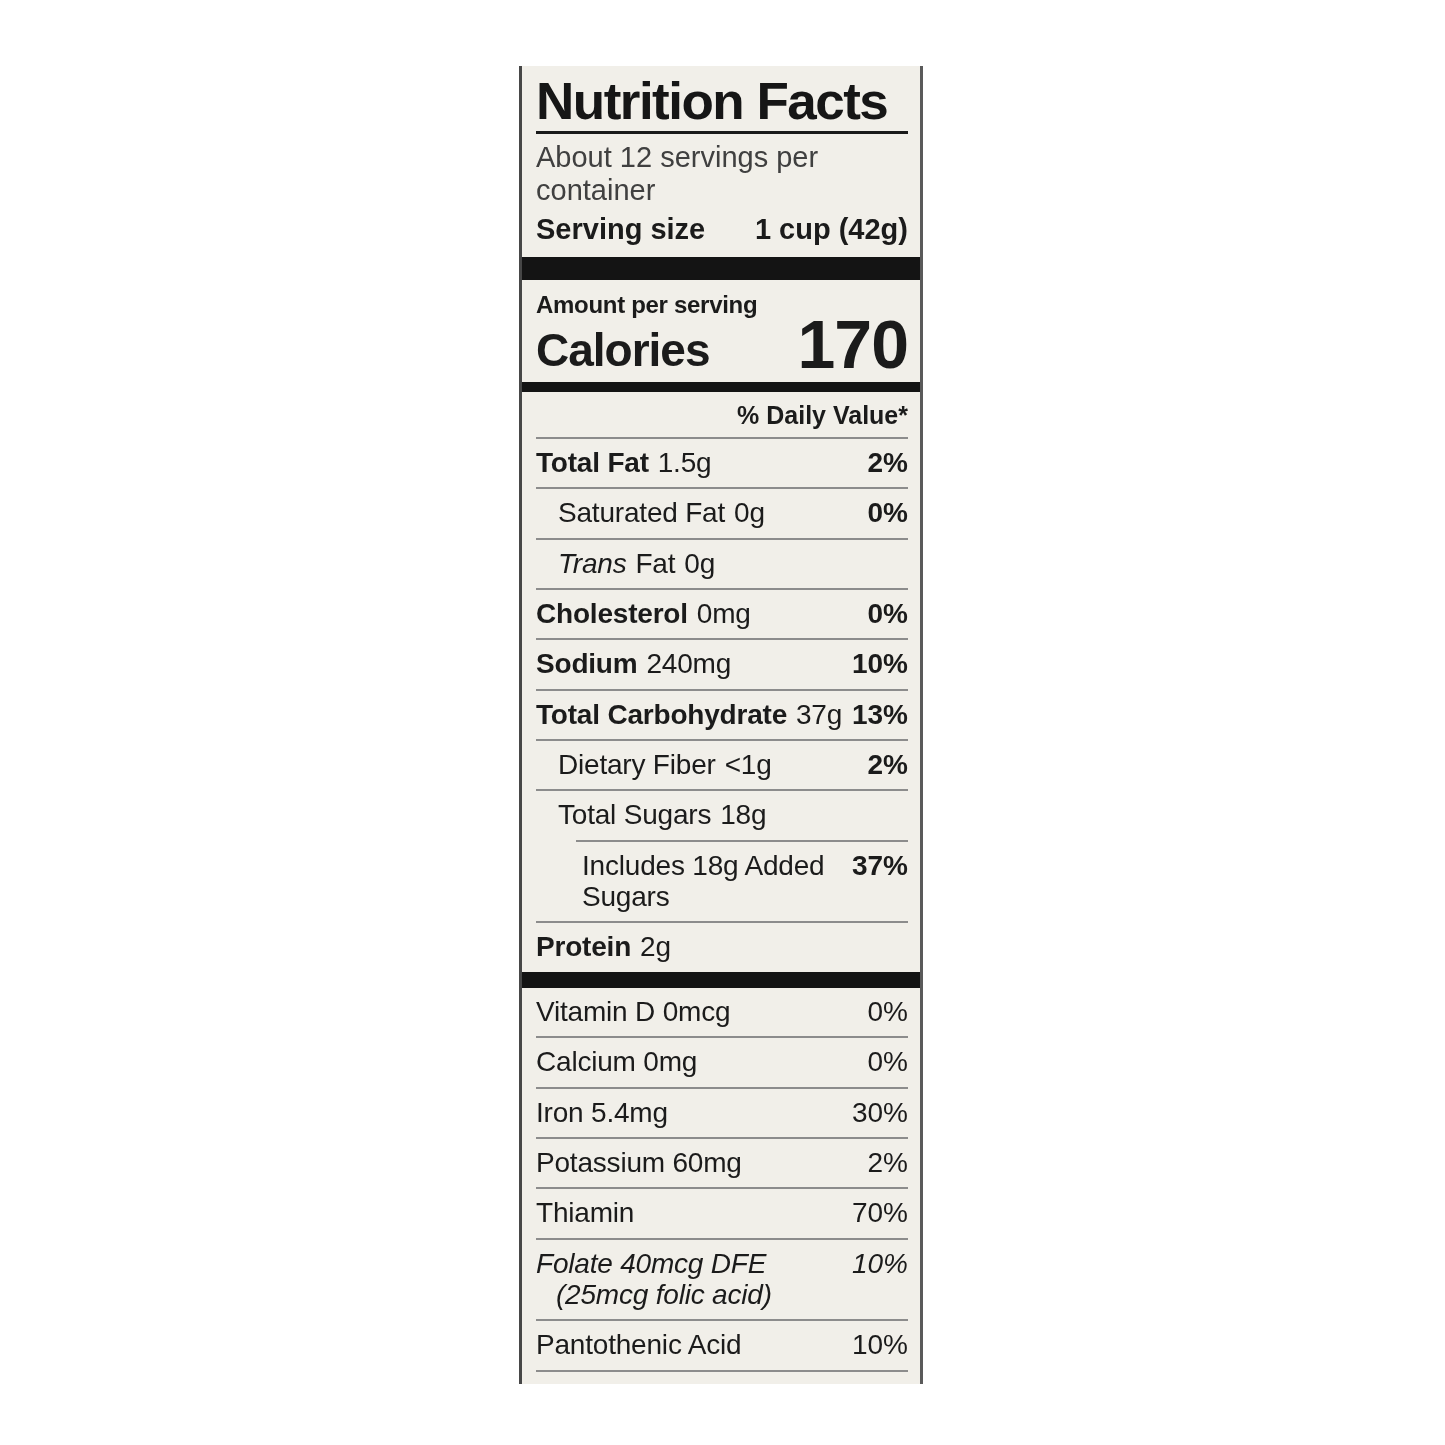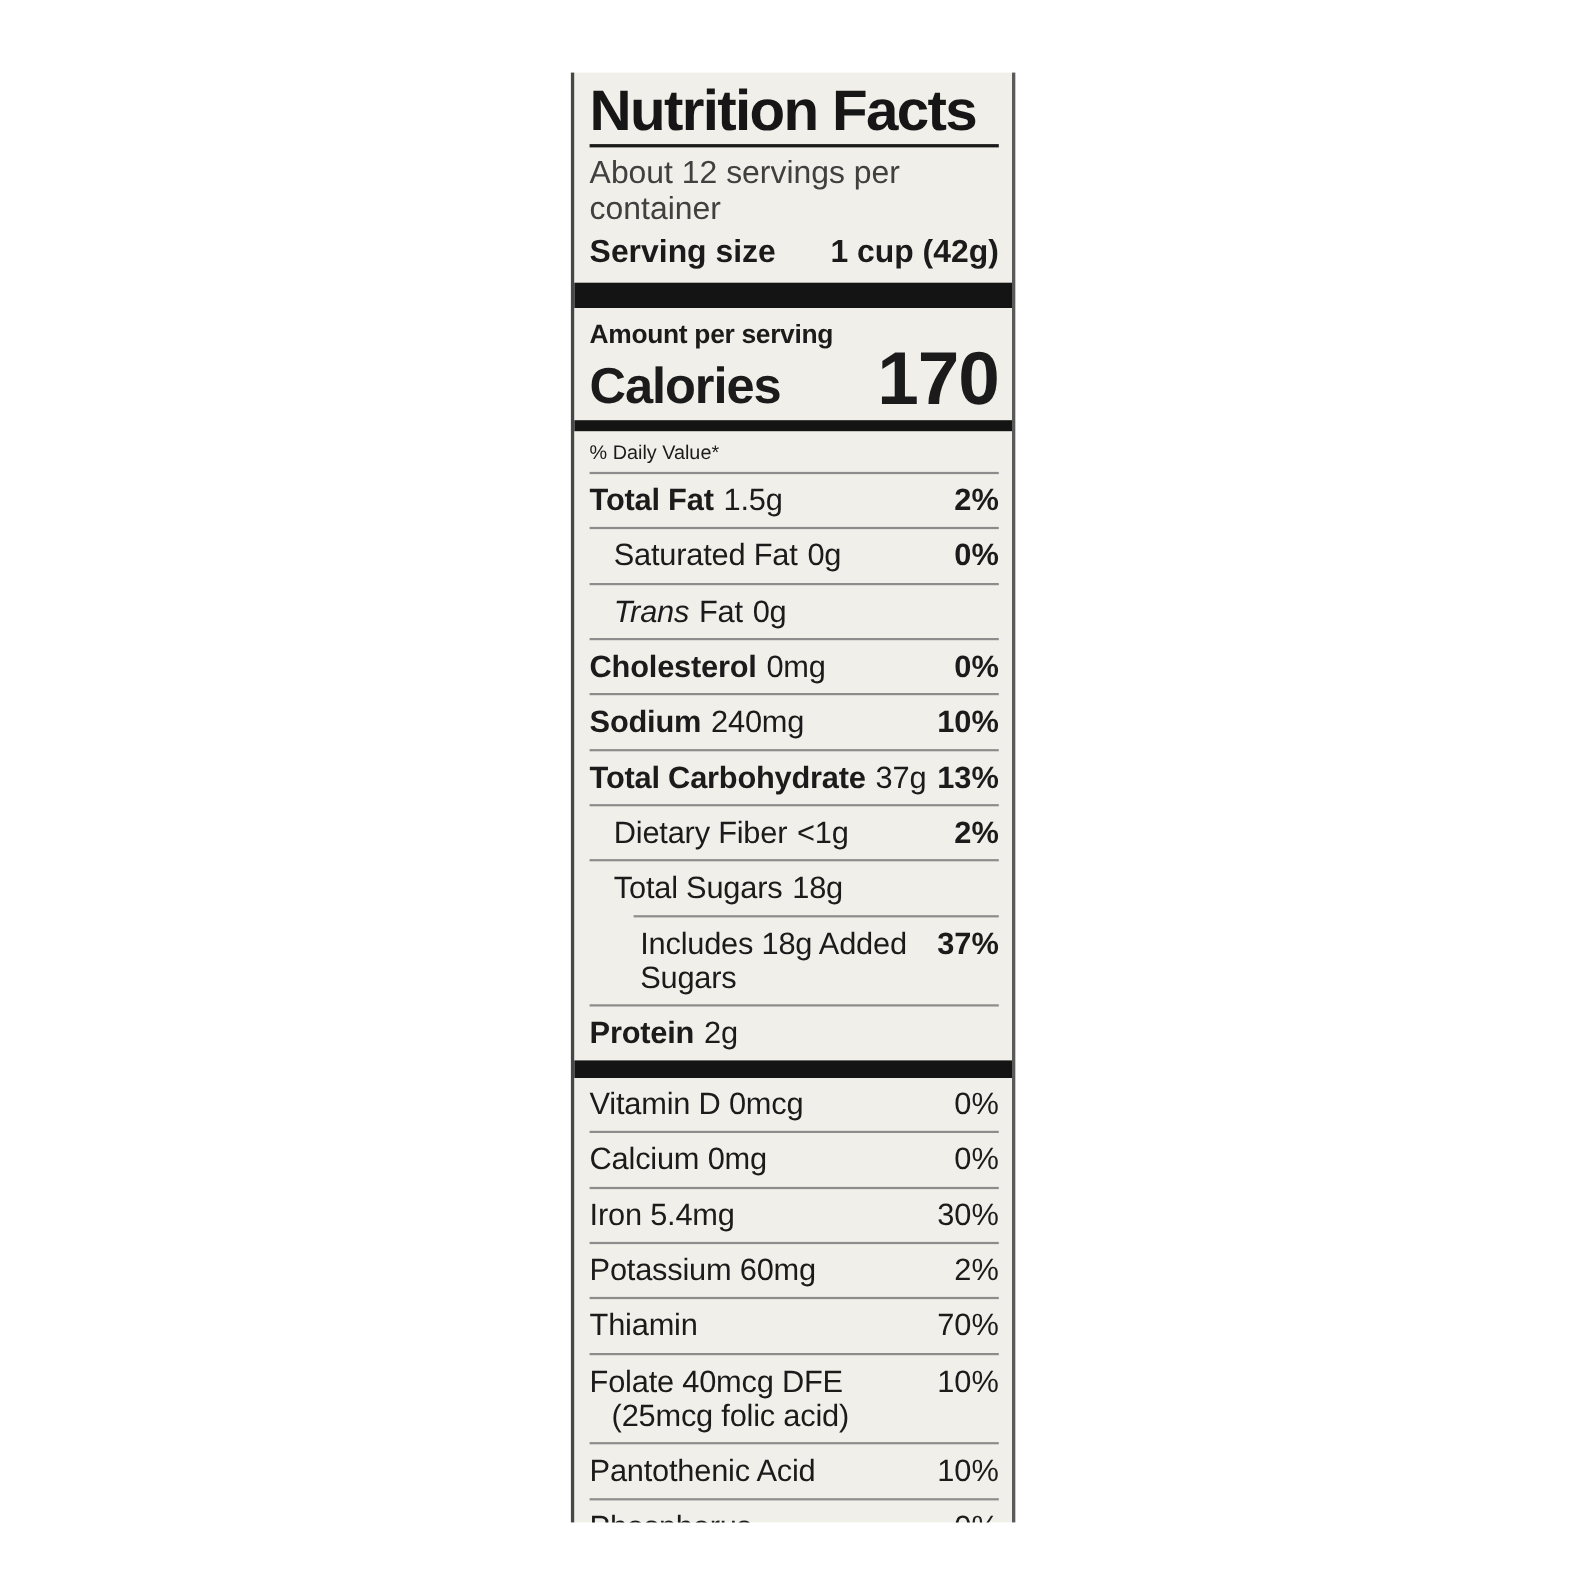--- a/index.html
+++ b/index.html
@@ -85,22 +85,23 @@
     letter-spacing: -1px;
     line-height: 1;
   }
   .calories-num {
     font-size: 68px;
     font-weight: bold;
     line-height: 0.82;
     letter-spacing: -1px;
   }
   .dv-header {
-    font-size: 18px;
-    font-weight: normal;
+    font-size: 25px;
+    font-weight: bold;
+    text-align: right;
     padding: 9px 0 7px 0;
   }
   .sep { border-top: 2px solid #8c8c8c; height: 0; }
   .sep.ind-sep { margin-left: 40px; }
   .row {
     display: flex;
     justify-content: space-between;
     align-items: baseline;
     font-size: 28px;
     line-height: 1.12;
@@ -232,21 +233,21 @@
       <div class="dv">2%</div>
     </div>
 
     <div class="sep"></div>
     <div class="row micro">
       <div class="nname">Thiamin</div>
       <div class="dv">70%</div>
     </div>
 
     <div class="sep"></div>
-    <div class="row micro" style="align-items: flex-start;">
+    <div class="row micro" style="align-items: flex-start; font-style: italic;">
       <div class="nname two-line"><span>Folate 40mcg DFE</span><span class="sub">(25mcg folic acid)</span></div>
       <div class="dv">10%</div>
     </div>
 
     <div class="sep"></div>
     <div class="row micro">
       <div class="nname">Pantothenic Acid</div>
       <div class="dv">10%</div>
     </div>
 

